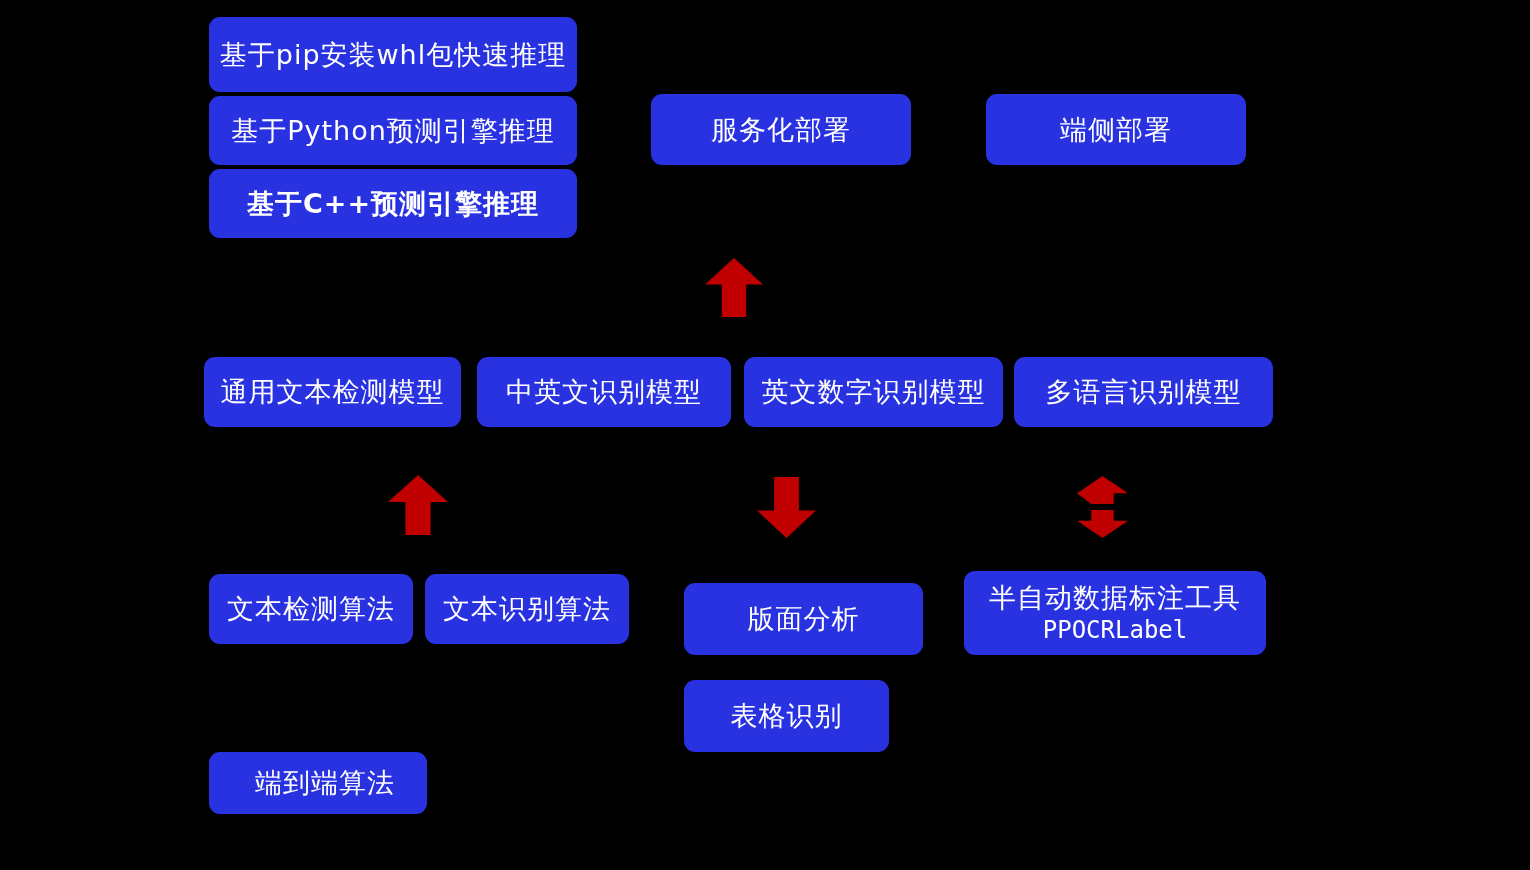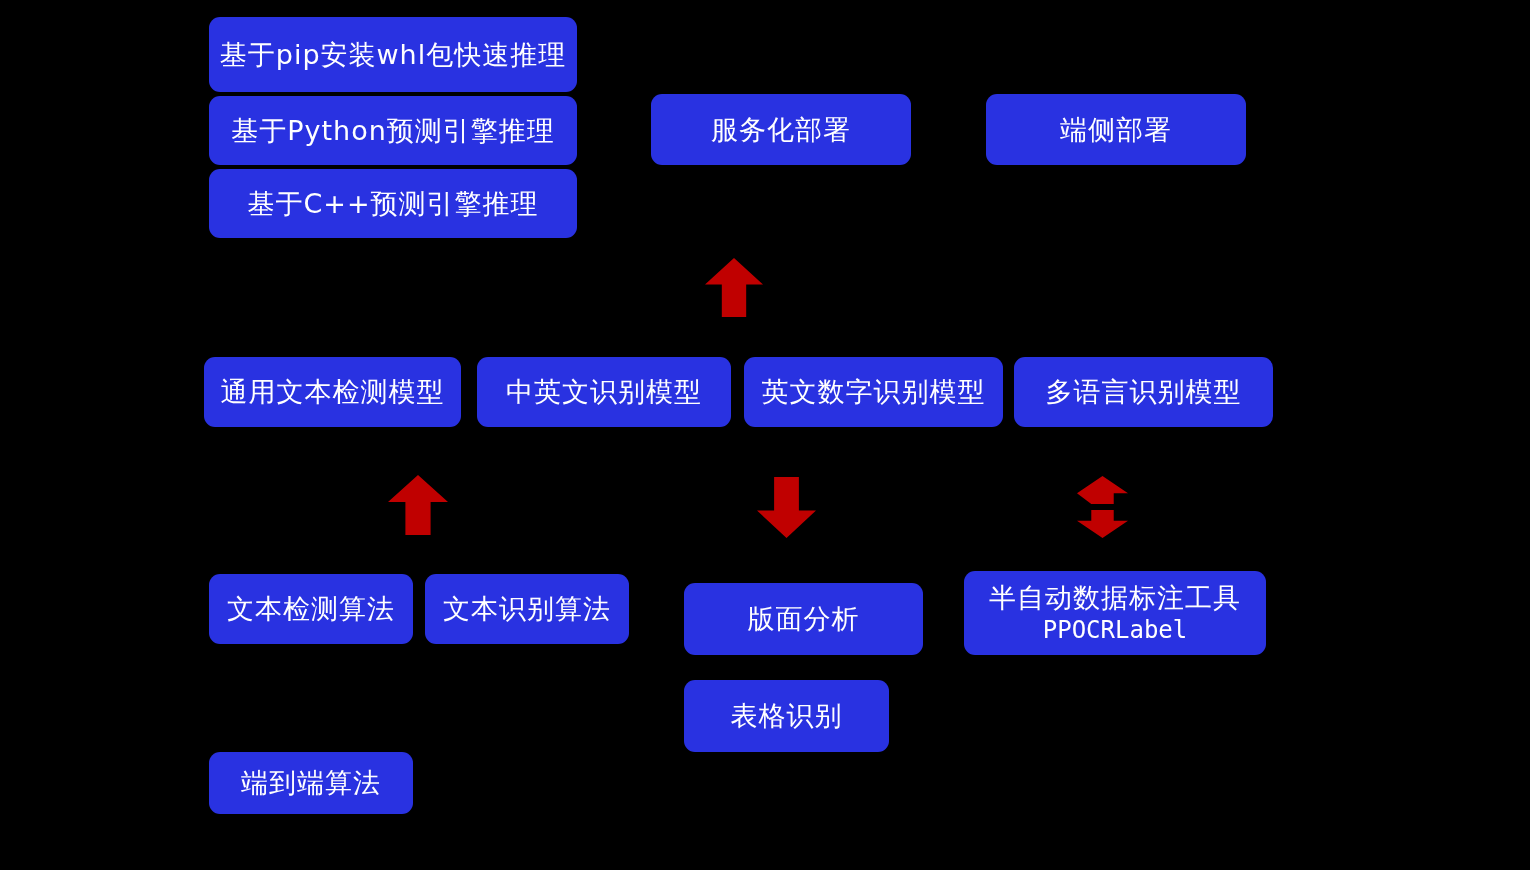--- a/index.html
+++ b/index.html
@@ -43,21 +43,21 @@
 <body>
 
 <div class="canvas">
 
   <div class="box" style="left:209px;top:17px;width:368px;height:75px;">
     <span>基于pip安装whl包快速推理</span>
   </div>
   <div class="box" style="left:209px;top:96px;width:368px;height:69px;">
     <span>基于Python预测引擎推理</span>
   </div>
-  <div class="box" style="left:209px;top:169px;width:368px;height:69px;">
+  <div class="box" style="left:209px;top:169px;width:368px;height:69px;font-weight:bold;">
     <span>基于C++预测引擎推理</span>
   </div>
 
   <div class="box" style="left:651px;top:94px;width:260px;height:71px;">
     <span>服务化部署</span>
   </div>
   <div class="box" style="left:986px;top:94px;width:260px;height:71px;">
     <span>端侧部署</span>
   </div>
 
@@ -94,17 +94,17 @@
   </div>
   <div class="box" style="left:964px;top:571px;width:302px;height:84px;">
     <span>半自动数据标注工具</span>
     <span class="sublabel">PPOCRLabel</span>
   </div>
 
   <div class="box" style="left:684px;top:680px;width:205px;height:72px;">
     <span>表格识别</span>
   </div>
 
-  <div class="box" style="left:209px;top:752px;width:204px;height:62px;">
+  <div class="box" style="left:209px;top:752px;width:204px;height:62px;padding-left:14px;">
     <span>端到端算法</span>
   </div>
 
 </div>
 
 </body></html>

